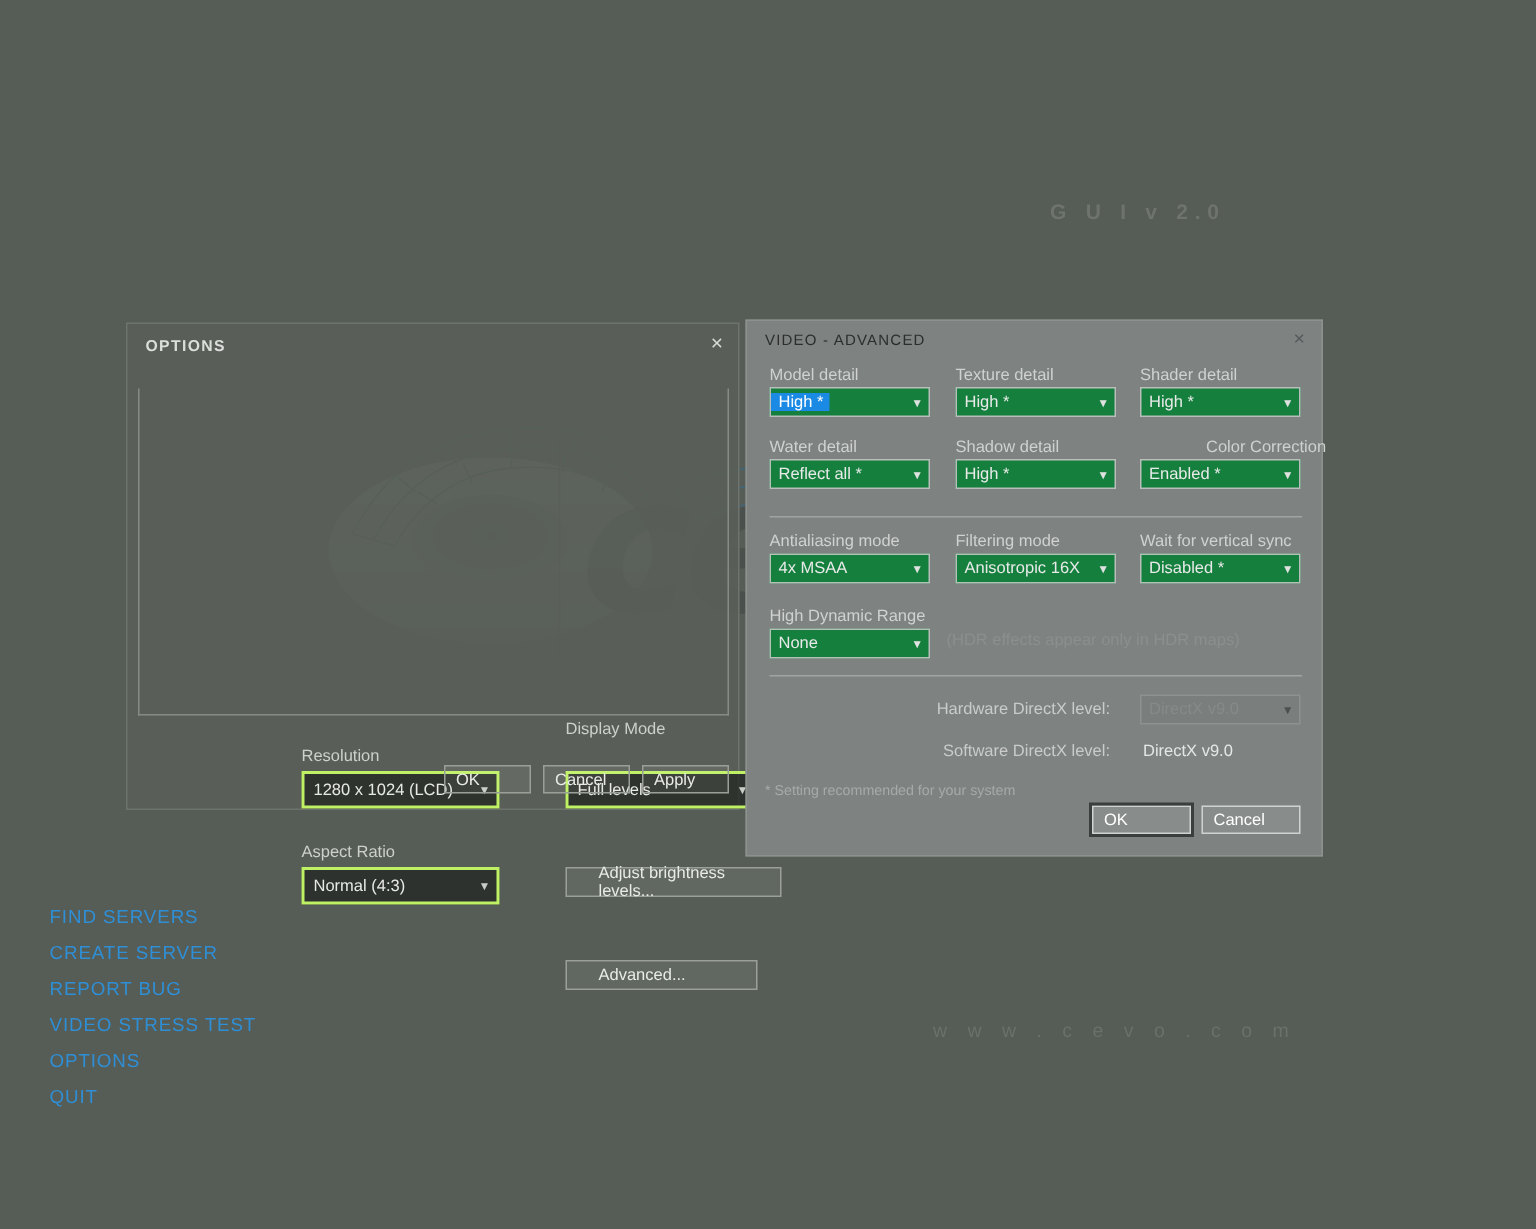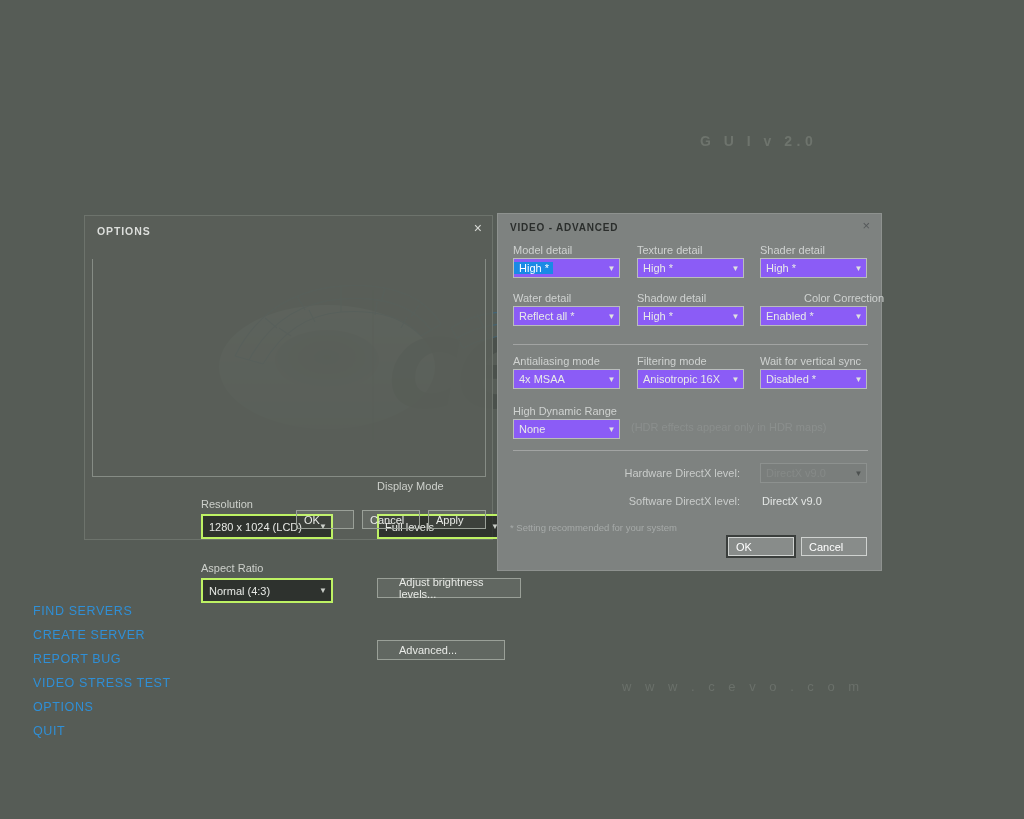--- a/index.html
+++ b/index.html
@@ -124,32 +124,32 @@
   }
 
   
   .adv-window {
     position: absolute; left: 497px; top: 213px;
     width: 385px; height: 358px;
     background: #7e8280; border: 1px solid #8e928f;
   }
   .adv-title {
     position: absolute; left: 12px; top: 8px;
-    font-size: 10px; font-weight: bold; color: #2b2e2c; letter-spacing: .8px;
+    font-size: 10px; font-weight: normal; color: #2b2e2c; letter-spacing: .8px;
   }
   .adv-close {
     position: absolute; right: 11px; top: 5px;
     font-size: 13px; color: #55595a; cursor: pointer; line-height: 14px;
   }
   .alabel {
     position: absolute; font-size: 11px; color: #cfd2d0; white-space: nowrap;
   }
   .adrop {
     position: absolute; width: 107px; height: 20px;
-    background: #8b5cf6; border: 1px solid #b9bdbb;
+    background: #15803d; border: 1px solid #b9bdbb;
     display: flex; align-items: center;
   }
   .adrop .val {
     flex: 1; padding-left: 5px; font-size: 11px; color: #e8eae9;
     white-space: nowrap; overflow: hidden;
   }
   .adrop .arr { width: 15px; text-align: center; font-size: 8px; color: #dfe2e0; }
   .adrop.sel .val { padding-left: 0; }
   .adrop.sel .val span {
     background: #1a8ae5; color: #ffffff; padding: 1px 4px 1px 5px;

